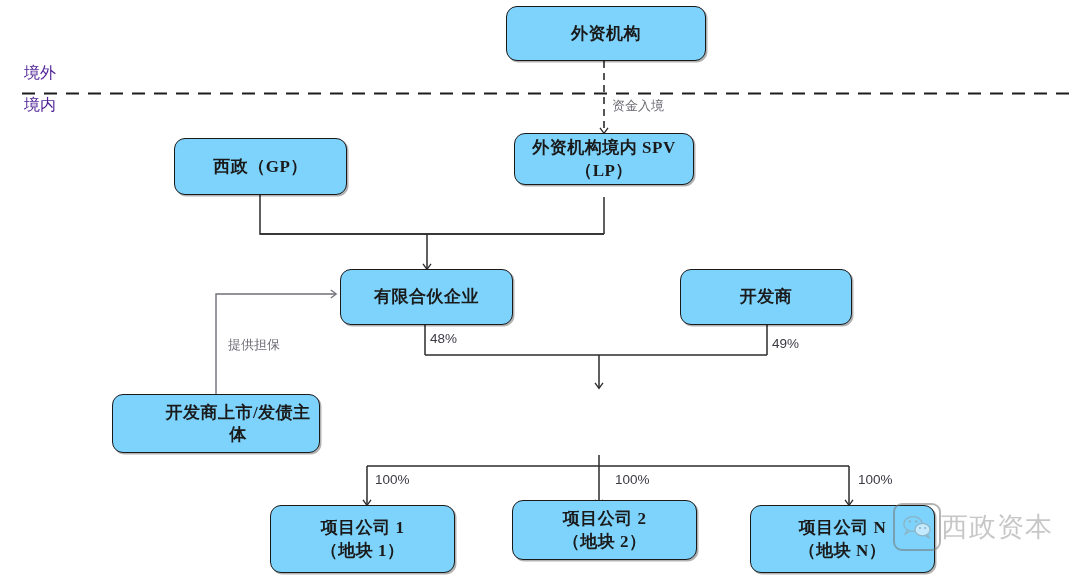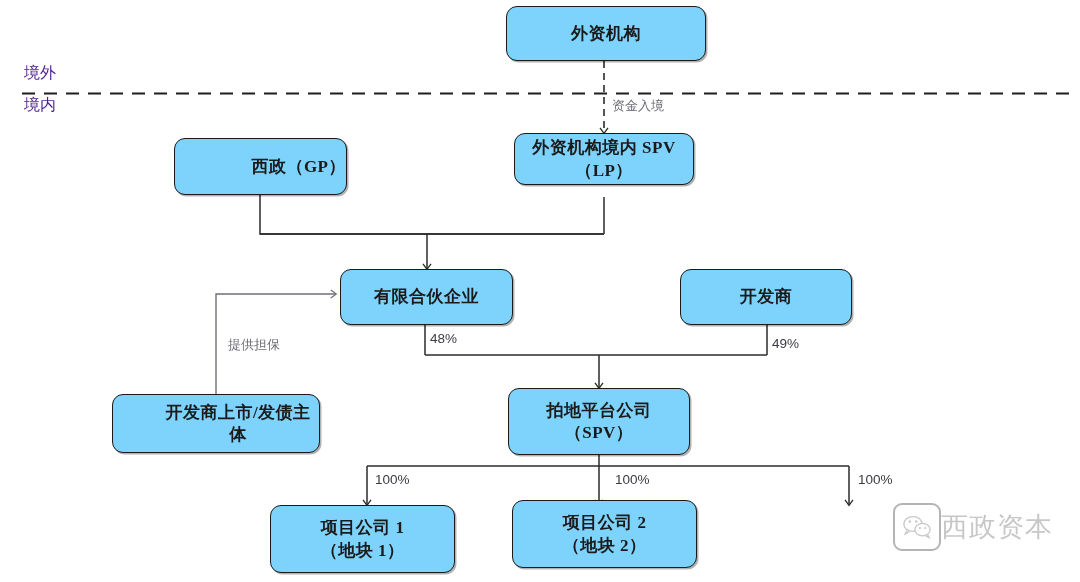--- a/index.html
+++ b/index.html
@@ -129,21 +129,21 @@
 
   <div class="region-label" style="left:24px; top:63px;">境外</div>
   <div class="region-label" style="left:24px; top:95px;">境内</div>
 
   <div class="node" style="left:506px; top:6px; width:200px; height:55px;">
     <div>
       <span class="l1">外资机构</span>
     </div>
   </div>
 
-  <div class="node" style="left:174px; top:138px; width:173px; height:57px;justify-content:flex-end;">
+  <div class="node" style="left:174px; top:138px; width:173px; height:57px;">
     <div>
       <span class="l1">西政（GP）</span>
     </div>
   </div>
 
   <div class="node" style="left:514px; top:133px; width:180px; height:52px;">
     <div>
       <span class="l1">外资机构境内 SPV</span>
       <span class="l2">（LP）</span>
     </div>
@@ -160,41 +160,41 @@
       <span class="l1">开发商</span>
     </div>
   </div>
 
   <div class="node" style="left:112px; top:394px; width:208px; height:59px;padding-left:44px;">
     <div>
       <span class="l1">开发商上市/发债主体</span>
     </div>
   </div>
 
-  <div class="node" style="left:508px; top:388px; width:182px; height:67px;">
-    <div>
-      <span class="l1">拍地平台公司</span>
-      <span class="l2">（SPV）</span>
-    </div>
-  </div>
 
   <div class="node" style="left:270px; top:505px; width:185px; height:68px;">
     <div>
       <span class="l1">项目公司 1</span>
       <span class="l2">（地块 1）</span>
     </div>
   </div>
 
-  <div class="node" style="left:512px; top:500px; width:185px; height:68px;">
+  <div class="node" style="left:512px; top:500px; width:185px; height:60px;">
     <div>
       <span class="l1">项目公司 2</span>
       <span class="l2">（地块 2）</span>
     </div>
   </div>
 
+  <div class="node" style="left:750px; top:505px; width:185px; height:68px;">
+    <div>
+      <span class="l1">项目公司 N</span>
+      <span class="l2">（地块 N）</span>
+    </div>
+  </div>
 
   <div class="edge-label cn" style="left:612px; top:97px;">资金入境</div>
 
   <div class="edge-label cn" style="left:228px; top:336px;">提供担保</div>
 
   <div class="edge-label" style="left:430px; top:331px;">48%</div>
 
   <div class="edge-label" style="left:772px; top:336px;">49%</div>
 
   <div class="edge-label" style="left:375px; top:472px;">100%</div>

